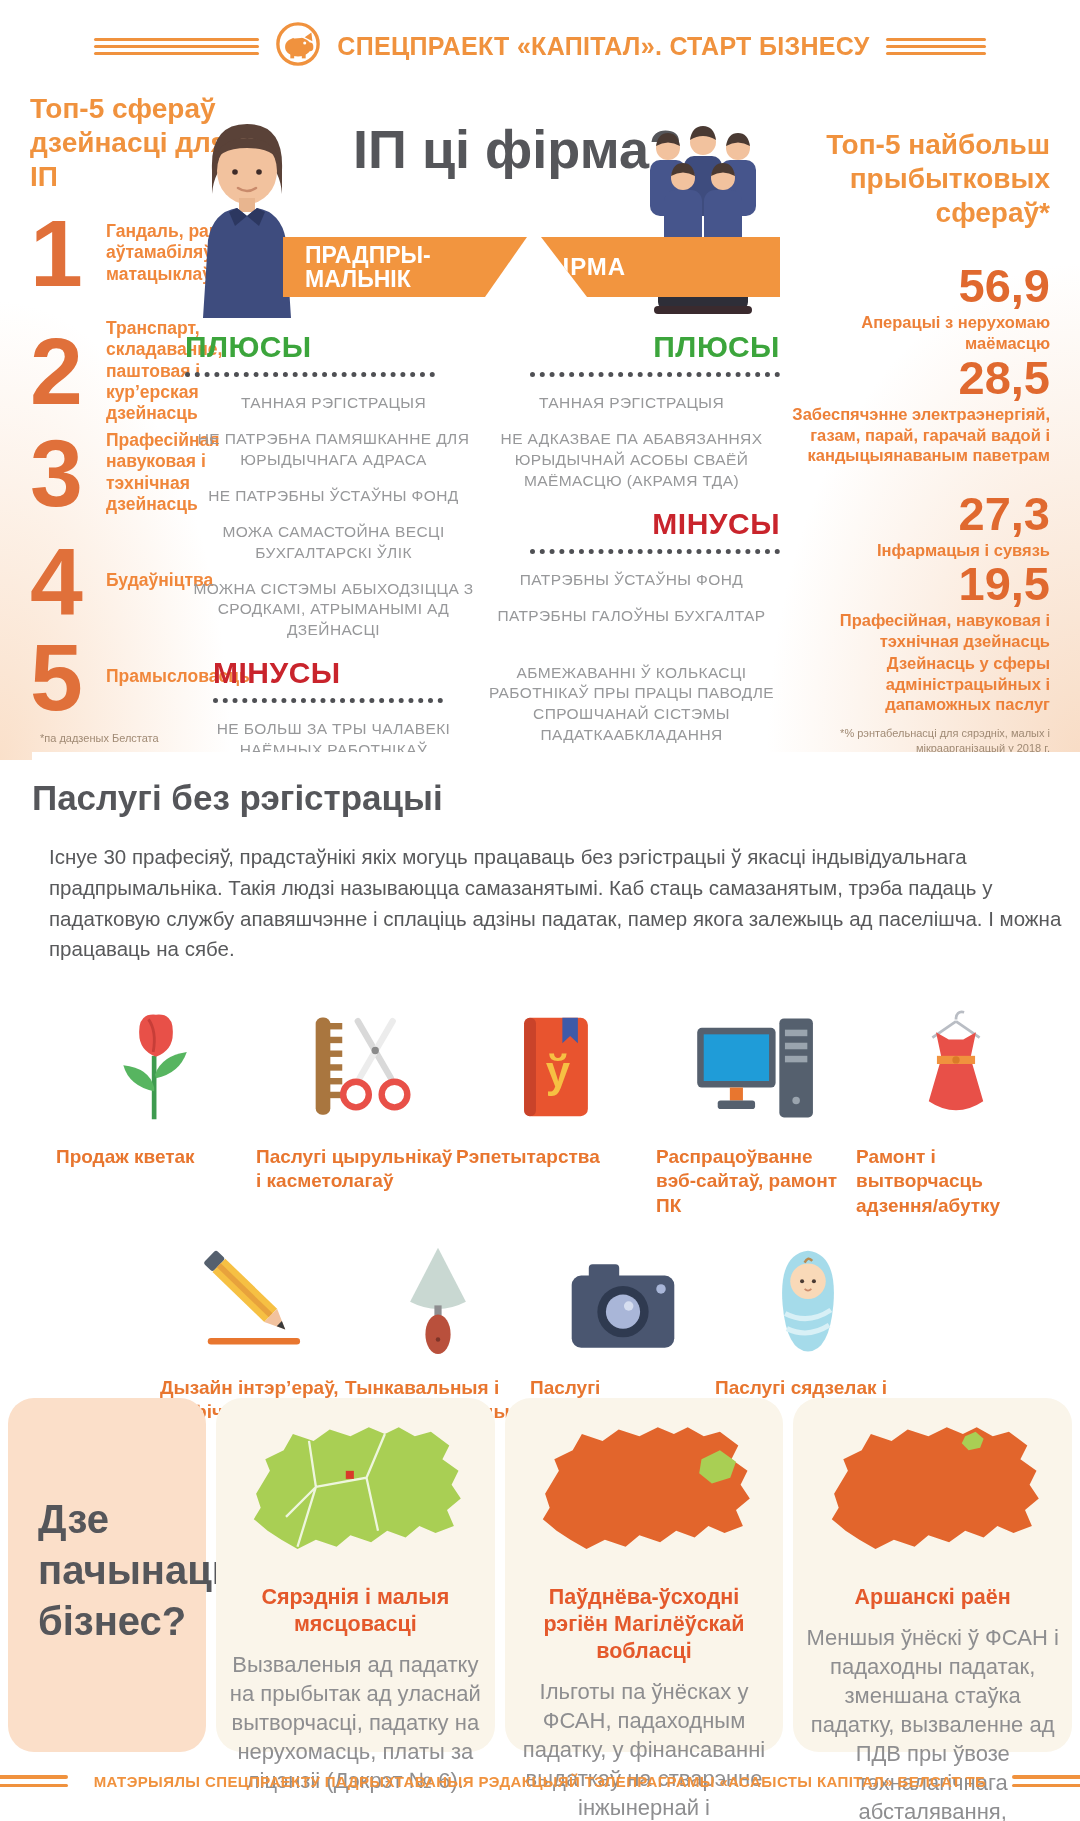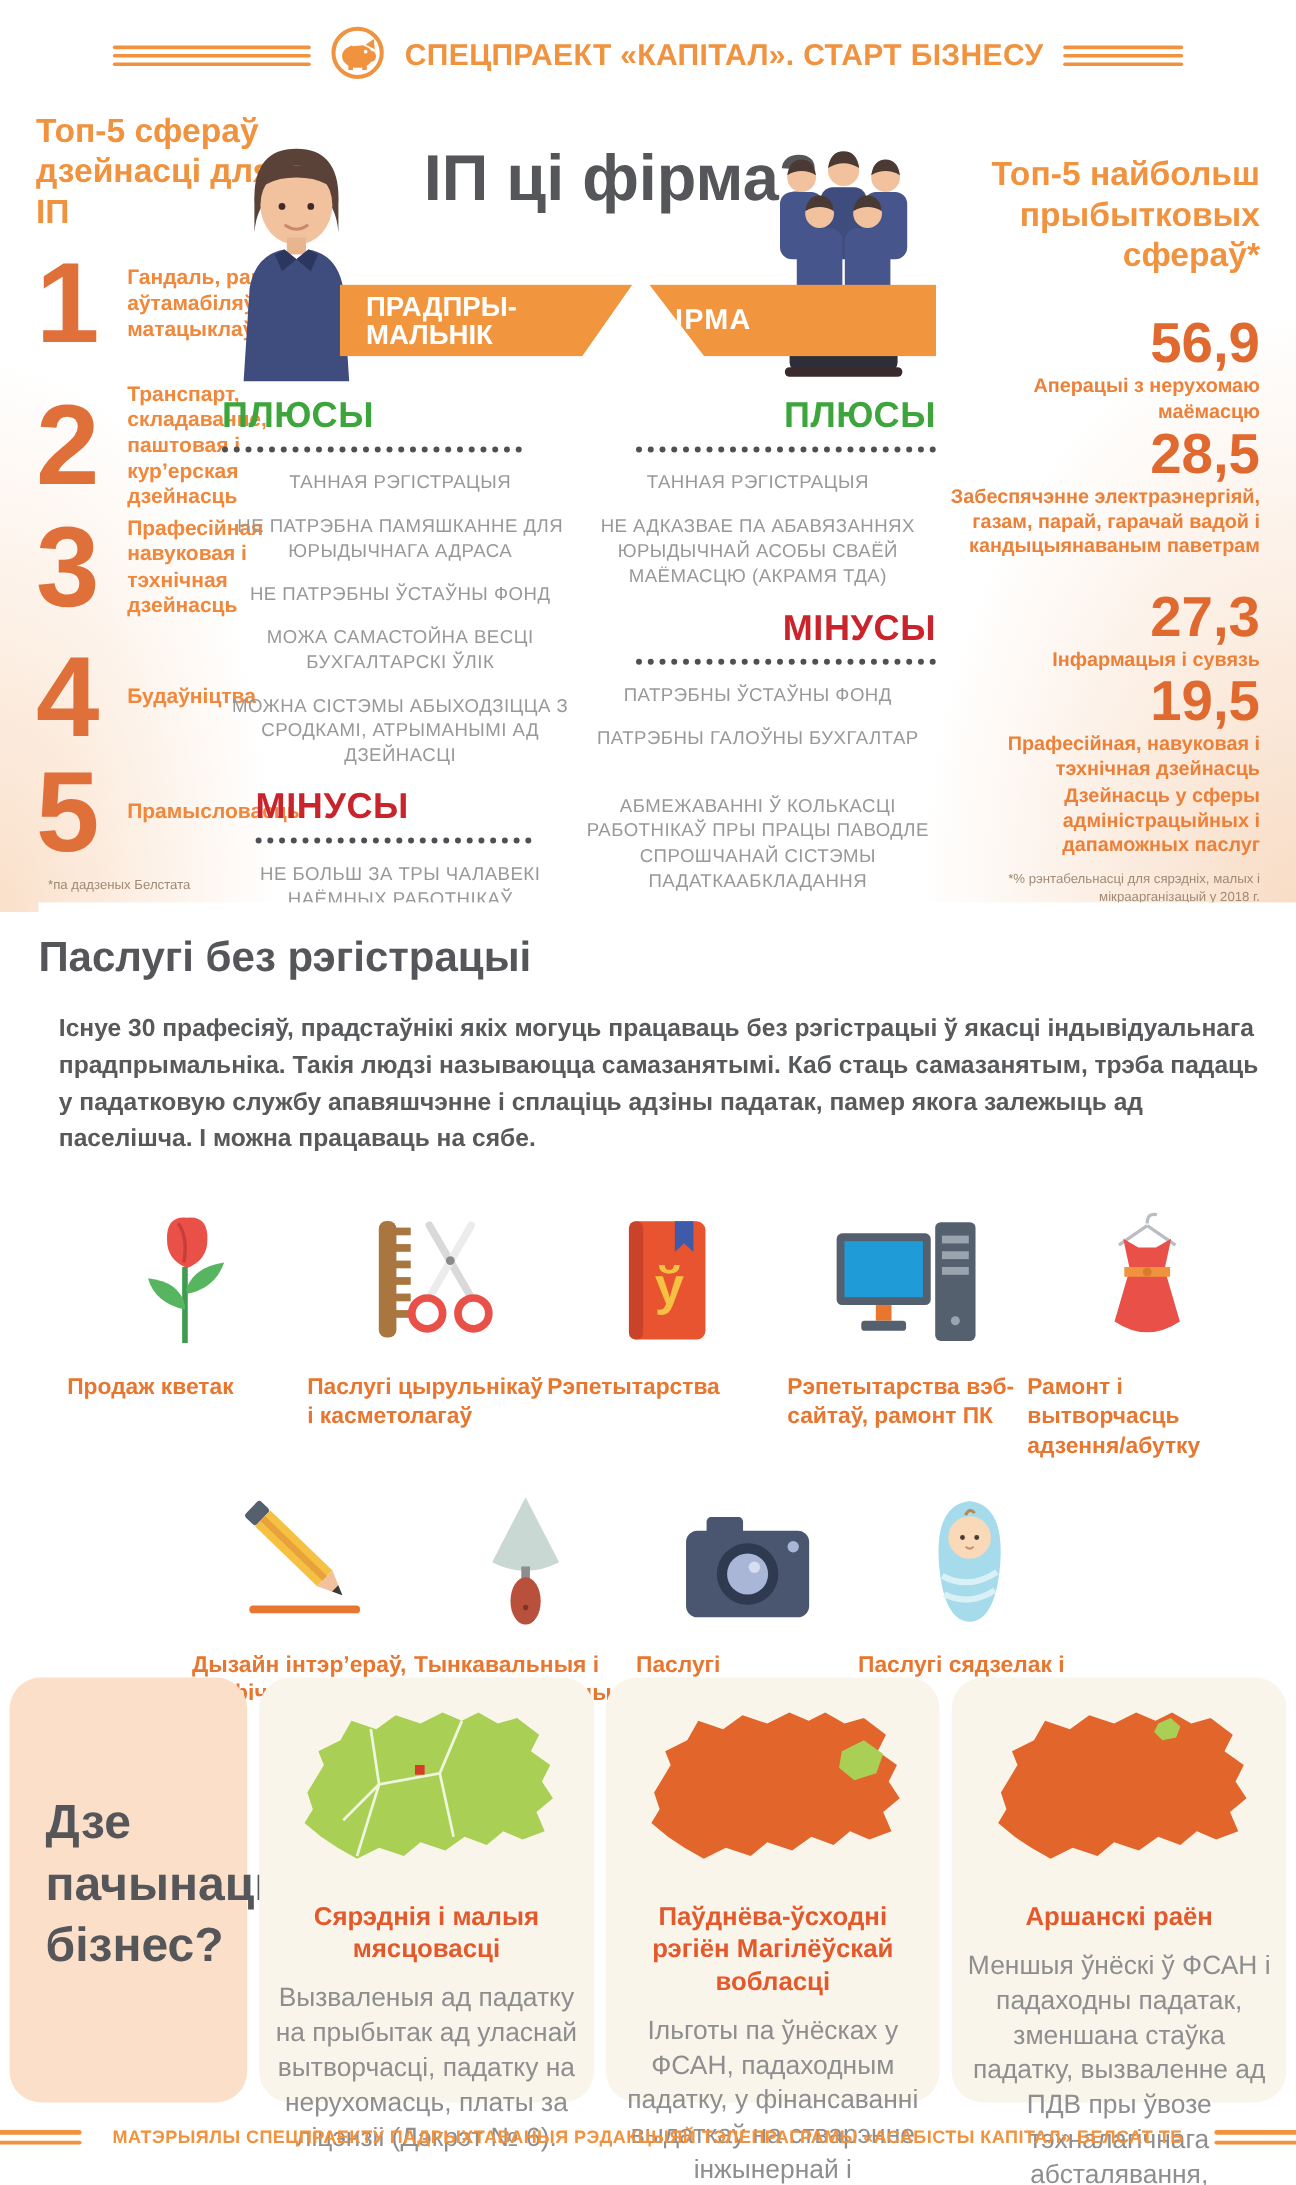--- a/index.html
+++ b/index.html
@@ -58,21 +58,21 @@
   .firm-col .dots{margin-left:auto;}
   .ent-col .h-minus{padding-left:28px;}
   .ent-col .dots.m{margin-left:28px;width:230px;}
   .cmp-item{font-size:15.5px;font-weight:500;color:#97989A;letter-spacing:.4px;
             line-height:1.35;margin-bottom:15px;text-align:center;}
   .cmp-item.gap-top{margin-top:36px;}
 
   
   .services{position:absolute;top:752px;left:0;right:0;height:646px;text-align:left;background:#fff;margin-left:32px;}
   .svc-title{font-size:35px;font-weight:800;color:#55565A;margin:26px 0 0;}
-  .svc-desc{width:1014px;margin:24px auto 0;font-size:20.5px;font-weight:700;
+  .svc-desc{width:1014px;margin:24px auto 0;font-size:20.5px;font-weight:400;
             color:#58595B;line-height:1.5;}
   .svc-row1{margin:38px auto 0;width:1000px;display:flex;}
   .svc-row1 .svc{width:200px;}
   .svc-row2{margin:24px 0 0 128px;width:740px;display:flex;}
   .svc-row2 .svc{width:185px;}
   .svc .icon{height:120px;display:flex;align-items:flex-end;justify-content:center;}
   .svc-row2 .icon{height:112px;}
   .svc-label{margin-top:22px;font-size:19px;font-weight:bold;color:#E8762F;line-height:1.28;}
 
   
@@ -316,21 +316,21 @@
             <rect x="96" y="20" width="24" height="7" fill="#9AA4AE"></rect>
             <rect x="96" y="34" width="24" height="7" fill="#9AA4AE"></rect>
             <rect x="96" y="48" width="24" height="7" fill="#9AA4AE"></rect>
             <circle cx="108" cy="96" r="4" fill="#9AA4AE"></circle>
             <rect x="2" y="18" width="84" height="64" rx="5" fill="#55606E"></rect>
             <rect x="9" y="25" width="70" height="50" fill="#1F9CD8"></rect>
             <rect x="37" y="82" width="14" height="14" fill="#E8762F"></rect>
             <rect x="24" y="96" width="40" height="9" rx="3" fill="#55606E"></rect>
           </svg>
         </div>
-        <div class="svc-label">Рэпетытарства вэб-сайтаў, рамонт ПК</div>
+        <div class="svc-label">Распрацоўванне вэб-сайтаў, рамонт ПК</div>
       </div>
       <div class="svc">
         <div class="icon">
           <svg width="96" height="118" viewBox="0 0 100 130">
             <path d="M50 16 q0 -10 9 -8" stroke="#B9BDC4" stroke-width="3" fill="none"></path>
             <path d="M50 18 L24 36 M50 18 L76 36" stroke="#B9BDC4" stroke-width="3"></path>
             <path d="M28 30 L42 38 L58 38 L72 30 L66 58 L80 106 Q50 126 20 106 L34 58 Z" fill="#E85048"></path>
             <rect x="29" y="56" width="42" height="9" fill="#F0923E"></rect>
             <circle cx="50" cy="60.5" r="4" fill="#D97B28"></circle>
           </svg>

